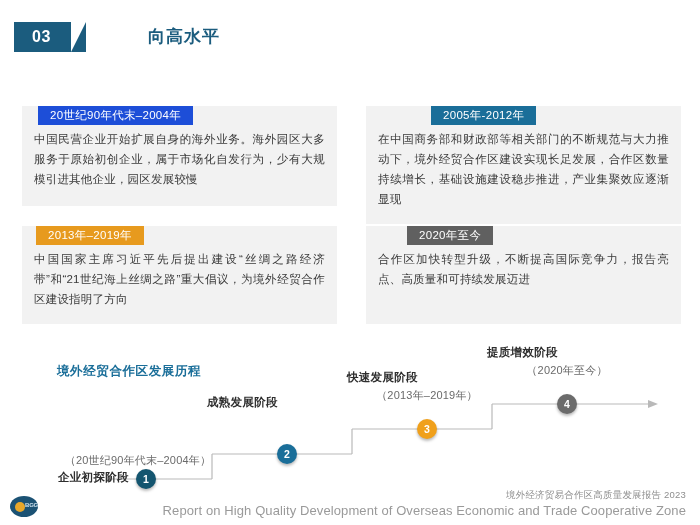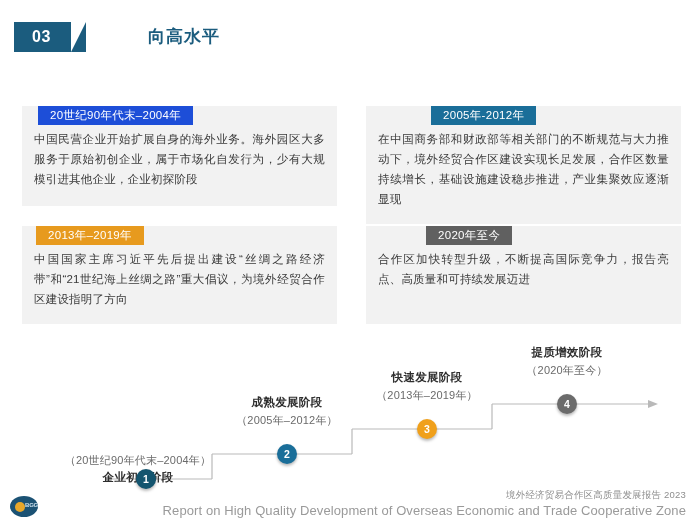--- a/index.html
+++ b/index.html
@@ -87,21 +87,21 @@
 
   #box2 { left: 366px; top: 106px; width: 315px; height: 118px; }
   #box2 .box-hdr { left: 41px; background: #1a6e99; margin-left: 24px; }
   #box2 .box-body { top: 23px; padding: 0 12px 0 12px; }
 
   #box3 { left: 22px;  top: 226px; width: 315px; height: 98px; }
   #box3 .box-hdr { left: 14px; background: #e79a1e; }
   #box3 .box-body { top: 23px; padding: 0 12px 0 12px; }
 
   #box4 { left: 366px; top: 226px; width: 315px; height: 98px; }
-  #box4 .box-hdr { left: 41px; background: #606060; margin-left: 19px; }
+  #box4 .box-hdr { left: 41px; background: #606060; }
   #box4 .box-body { top: 23px; padding: 0 12px 0 12px; }
 
   
   #timeline { position: absolute; left: 0; top: 340px; width: 700px; height: 155px; }
   .tl-title {
     position: absolute;
     left: 57px; top: 23px;
     font-size: 12.5px;
     font-weight: bold;
     color: #1a6e99;
@@ -109,21 +109,20 @@
     white-space: nowrap;
   }
   .tl-svg { position: absolute; left: 0; top: 0; }
 
   .stage-name {
     position: absolute;
     font-size: 11.5px;
     font-weight: bold;
     color: #2e2e2e;
     white-space: nowrap;
-    text-align: center;
     letter-spacing: 0.3px;
   }
   .stage-range {
     position: absolute;
     font-size: 11px;
     color: #6a6a6a;
     white-space: nowrap;
     text-align: center;
     letter-spacing: 0.2px;
   }
@@ -195,40 +194,41 @@
 <div id="slide">
 
   <div class="hdr">
     <span class="hdr-num">03</span>
     <span class="hdr-title">向高水平</span>
   </div>
 
 
   <div class="box" id="box1">
     <div class="box-hdr">20世纪90年代末–2004年</div>
-    <div class="box-body">中国民营企业开始扩展自身的海外业务。海外园区大多服务于原始初创企业，属于市场化自发行为，少有大规模引进其他企业，企业初探阶段</div>
+    <div class="box-body">中国民营企业开始扩展自身的海外业务。海外园区大多服务于原始初创企业，属于市场化自发行为，少有大规模引进其他企业，园区发展较慢</div>
   </div>
 
   <div class="box" id="box2">
     <div class="box-hdr">2005年-2012年</div>
     <div class="box-body">在中国商务部和财政部等相关部门的不断规范与大力推动下，境外经贸合作区建设实现长足发展，合作区数量持续增长，基础设施建设稳步推进，产业集聚效应逐渐显现</div>
   </div>
 
   <div class="box" id="box3">
     <div class="box-hdr">2013年–2019年</div>
     <div class="box-body">中国国家主席习近平先后提出建设“丝绸之路经济带”和“21世纪海上丝绸之路”重大倡议，为境外经贸合作区建设指明了方向</div>
   </div>
 
   <div class="box" id="box4">
     <div class="box-hdr">2020年至今</div>
     <div class="box-body">合作区加快转型升级，不断提高国际竞争力，报告亮点、高质量和可持续发展迈进</div>
   </div>
 
   <div id="timeline">
 
+    <div class="tl-title">境外经贸合作区发展历程</div>
 
     <svg class="tl-svg" width="700" height="155">
 
       <line x1="106" y1="139" x2="145" y2="139" stroke="#b9b9b9" stroke-width="1.2"></line>
       <line x1="145" y1="139" x2="212" y2="139" stroke="#b9b9b9" stroke-width="1.2"></line>
 
       <line x1="212" y1="139" x2="212" y2="114" stroke="#b9b9b9" stroke-width="1.2"></line>
 
       <line x1="212" y1="114" x2="352" y2="114" stroke="#b9b9b9" stroke-width="1.2"></line>
 
@@ -242,21 +242,20 @@
       <polygon points="648,60 658,64 648,68" fill="#b9b9b9"></polygon>
 
       <circle cx="109" cy="139" r="3" fill="#9c9c9c"></circle>
     </svg>
 
     <div class="stage-name" style="left:58px;  top:95px;  width:160px;margin-top:35px;">企业初探阶段</div>
     <div class="stage-range" style="left:38px;  top:113px; width:200px;">（20世纪90年代末–2004年）</div>
     <div class="marker m1" style="left:136px; top:129px;">1</div>
 
     <div class="stage-name" style="left:207px; top:55px;  width:160px;">成熟发展阶段</div>
-    <div class="stage-range" style="left:197px; top:73px;  width:180px;">（2005年–2012年）</div>
     <div class="marker m2" style="left:277px; top:104px;">2</div>
 
     <div class="stage-name" style="left:347px; top:30px;  width:160px;">快速发展阶段</div>
     <div class="stage-range" style="left:342px; top:48px;  width:170px;">（2013年–2019年）</div>
     <div class="marker m3" style="left:417px; top:79px;">3</div>
 
     <div class="stage-name" style="left:487px; top:5px;   width:160px;">提质增效阶段</div>
     <div class="stage-range" style="left:487px; top:23px;  width:160px;">（2020年至今）</div>
     <div class="marker m4" style="left:557px; top:54px;">4</div>
   </div>

